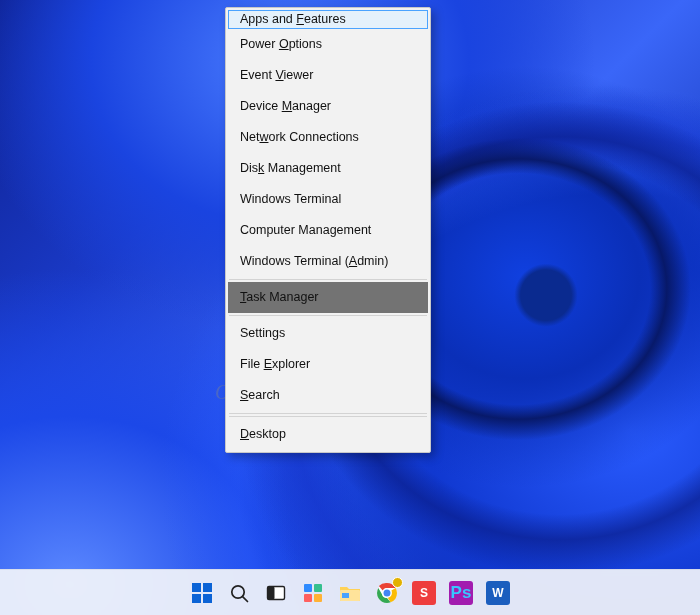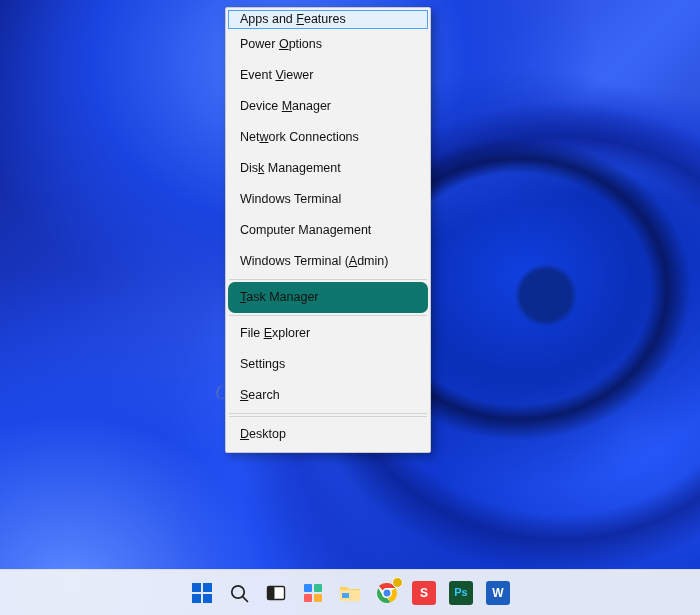--- a/index.html
+++ b/index.html
@@ -33,21 +33,21 @@
     position:absolute;left:225px;top:7px;width:200px;
     background:#f2f2f2;border:1px solid #c8c8c8;border-radius:2px;
     box-shadow:4px 4px 10px rgba(0,0,0,.28);
     padding:2px;font-size:12.5px;color:#111;
   }
   .item{
     padding:7px 12px;cursor:default;position:relative;line-height:17px;
     display:flex;align-items:center;justify-content:space-between;
   }
   .item.focused{border:1px solid #4aa3ff;background:#e4f1fb;padding:0 11px;}
-  .item.highlight{background:#0f766e;border-radius:7px;}
+  .item.highlight{background:#737373;}
   .sep{height:1px;background:#d3d3d3;margin:2px 1px;}
   .item .chev{font-size:10px;color:#555;}
   .u{text-decoration:underline;text-underline-offset:1px;}
 
   
   .taskbar{
     position:absolute;left:0;right:0;bottom:0;height:45px;
     background:rgba(243,245,250,.92);border-top:1px solid rgba(0,0,0,.05);
     display:flex;align-items:center;justify-content:center;gap:9px;
     backdrop-filter:blur(2px);
@@ -91,24 +91,24 @@
     </div>
     <div class="item">
       <span>Windows Terminal (<span class="u">A</span>dmin)</span>
     </div>
     <div class="sep"></div>
     <div class="item highlight">
       <span><span class="u">T</span>ask Manager</span>
     </div>
     <div class="sep"></div>
     <div class="item">
-      <span>File <span class="u">E</span>xplorer</span>
+      <span>Settings</span>
     </div>
     <div class="item">
-      <span>Settings</span>
+      <span>File <span class="u">E</span>xplorer</span>
     </div>
     <div class="item">
       <span><span class="u">S</span>earch</span>
     </div>
     <div class="sep"></div>
     <div class="sep"></div>
     <div class="item">
       <span><span class="u">D</span>esktop</span>
     </div>
   </div>
@@ -156,18 +156,18 @@
         <path d="M21 11a10 10 0 0 1-6.4 9.33L11 14.5A5 5 0 0 0 15.33 8.5L19.66 6A10 10 0 0 1 21 11z" fill="#fbbc05"></path>
         <path d="M11 21A10 10 0 0 1 2.35 6l3.6 6.25A5 5 0 0 0 11 16l3.6 4.33A10 10 0 0 1 11 21z" fill="#34a853"></path>
         <circle cx="11" cy="11" r="4.2" fill="#4285f4"></circle>
         <circle cx="11" cy="11" r="4.2" fill="none" stroke="#fff" stroke-width="1.4"></circle>
       </svg>
   </div>
   <div class="tb">
     <div class="sq" style="background:#ee3d3d;">S</div>
   </div>
   <div class="tb">
-    <div class="sq" style="background:#14532d;color:#38c6ff;font-size:11px;">Ps</div>
+    <div class="sq" style="background:#a21caf;color:#38c6ff;font-size:17px;">Ps</div>
   </div>
   <div class="tb">
     <div class="sq" style="background:#1b5ebe;">W</div>
   </div>
 </div>
 
 </body></html>

